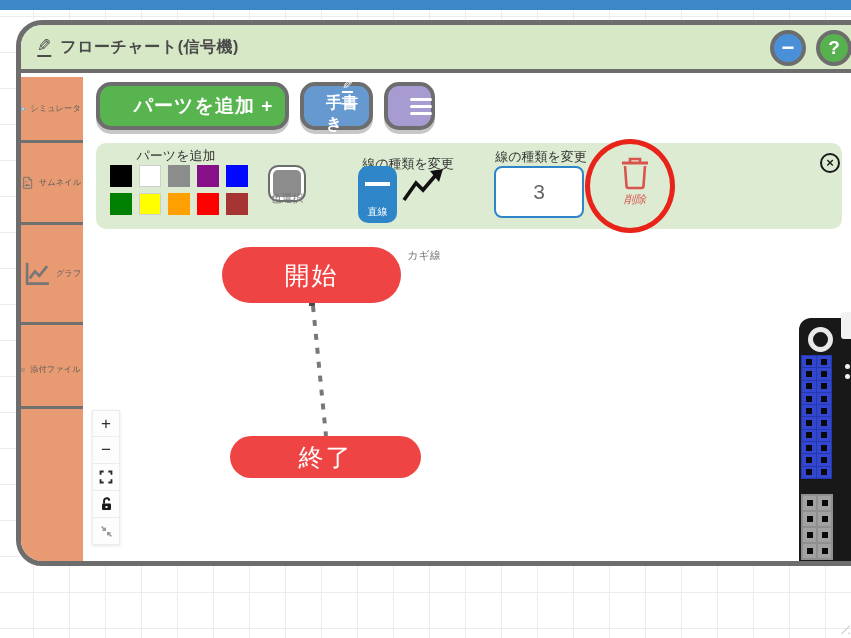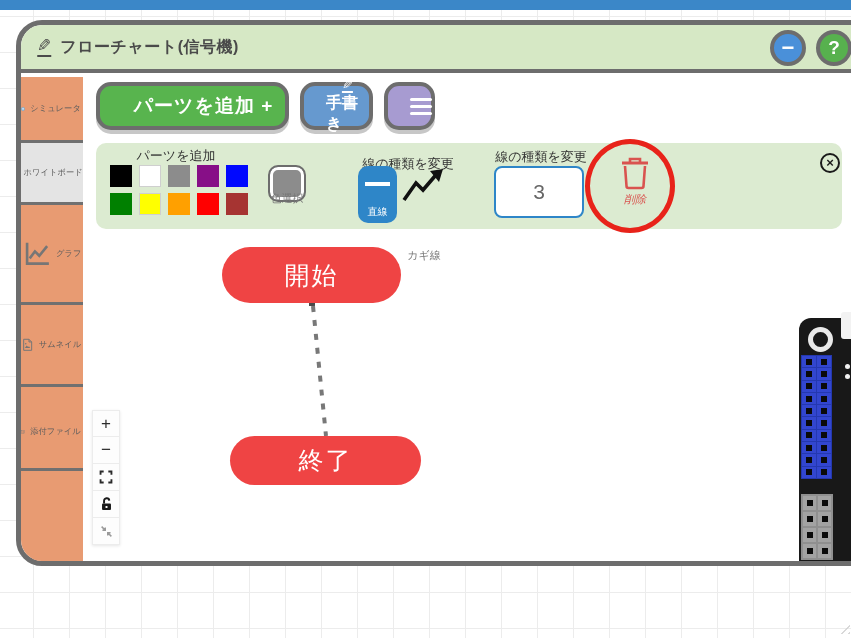--- a/index.html
+++ b/index.html
@@ -105,21 +105,21 @@
     font-size:13px; font-weight:bold; color:#1a1a1a; cursor:pointer; line-height:0;
   }
 
   
   .node {
     position:absolute; background:#ef4444; border-radius:28px;
     display:flex; align-items:center; justify-content:center;
     color:#fff; font-size:25px; z-index:2; cursor:pointer; letter-spacing:2px;
   }
   .node-start { left:201px; top:222px; width:179px; height:56px; }
-  .node-end   { left:209px; top:411px; width:191px; height:49px; }
+  .node-end   { left:209px; top:411px; width:191px; height:42px; }
   .edge-layer { position:absolute; left:0; top:0; width:870px; height:536px; pointer-events:none; z-index:1; }
 
   
   .zoomctl { position:absolute; left:71px; top:385px; width:28px; box-shadow:0 1px 3px rgba(0,0,0,0.1); }
   .zbtn {
     width:28px; height:27px; background:#fdfdfd; border:1px solid #ececec;
     display:flex; align-items:center; justify-content:center;
     font-size:17px; color:#2b2b2b; cursor:pointer;
   }
   .zbtn + .zbtn { border-top:none; }
@@ -160,43 +160,35 @@
   </div>
 
   <div class="sidebar">
     <div class="side-item si-1">
       <svg width="36" height="36" viewBox="0 0 36 36">
         <circle cx="18" cy="18" r="15" fill="#f2faff" stroke="#2e86c6" stroke-width="4"></circle>
         <polygon points="14,10 27,18 14,26" fill="#2e86c6"></polygon>
       </svg>
       <span class="lbl">シミュレータ</span>
     </div>
-    <div class="side-item si-2">
-      <svg width="34" height="34" viewBox="0 0 34 34">
-        <path d="M28,16 V29 H5 V6 H18" fill="none" stroke="#2e86c6" stroke-width="3"></path>
-        <path d="M13,24 L29,5" fill="none" stroke="#2e86c6" stroke-width="3.4"></path>
-        <path d="M12,26 l-1.6,3 4,-1" fill="#2e86c6"></path>
-      </svg>
-      <span class="lbl">ホワイトボード</span>
-    </div>
-    <div class="side-item si-3">
-      <svg width="36" height="34" viewBox="0 0 36 34">
-        <path d="M7,4 V28 H32" fill="none" stroke="#767676" stroke-width="3"></path>
-        <path d="M10,22 L16,14 L21,19 L30,8" fill="none" stroke="#767676" stroke-width="3"></path>
-      </svg>
-      <span class="lbl">グラフ</span>
-    </div>
     <div class="side-item si-4">
       <svg width="34" height="36" viewBox="0 0 34 36">
         <path d="M7,3 H21 L28,10 V32 H7 Z" fill="none" stroke="#767676" stroke-width="2.6"></path>
         <path d="M21,3 V10 H28" fill="none" stroke="#767676" stroke-width="2.6"></path>
         <circle cx="12.5" cy="15" r="2" fill="#767676"></circle>
         <path d="M10,26 L15,19 L19,23 L21,21 L24,26 Z" fill="#767676"></path>
       </svg>
       <span class="lbl">サムネイル</span>
+    </div>
+    <div class="side-item si-3">
+      <svg width="36" height="34" viewBox="0 0 36 34">
+        <path d="M7,4 V28 H32" fill="none" stroke="#767676" stroke-width="3"></path>
+        <path d="M10,22 L16,14 L21,19 L30,8" fill="none" stroke="#767676" stroke-width="3"></path>
+      </svg>
+      <span class="lbl">グラフ</span>
     </div>
     <div class="side-item si-5">
       <svg width="34" height="34" viewBox="0 0 34 34">
         <rect x="5" y="5" width="24" height="24" fill="none" stroke="#767676" stroke-width="2.8"></rect>
         <rect x="10" y="11" width="2.6" height="2.6" fill="#767676"></rect>
         <rect x="10" y="16" width="2.6" height="2.6" fill="#767676"></rect>
         <rect x="10" y="21" width="2.6" height="2.6" fill="#767676"></rect>
         <path d="M16,12.3 H24 M16,17.3 H24 M16,22.3 H24" stroke="#767676" stroke-width="2.4"></path>
       </svg>
       <span class="lbl">添付ファイル</span>

